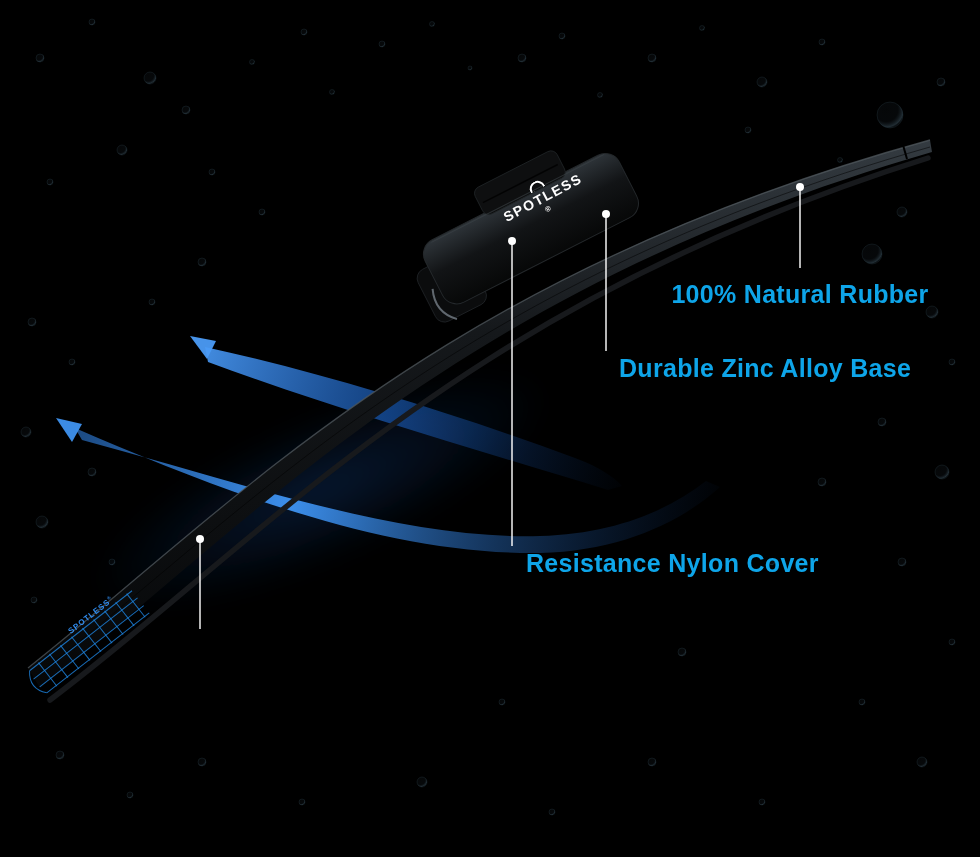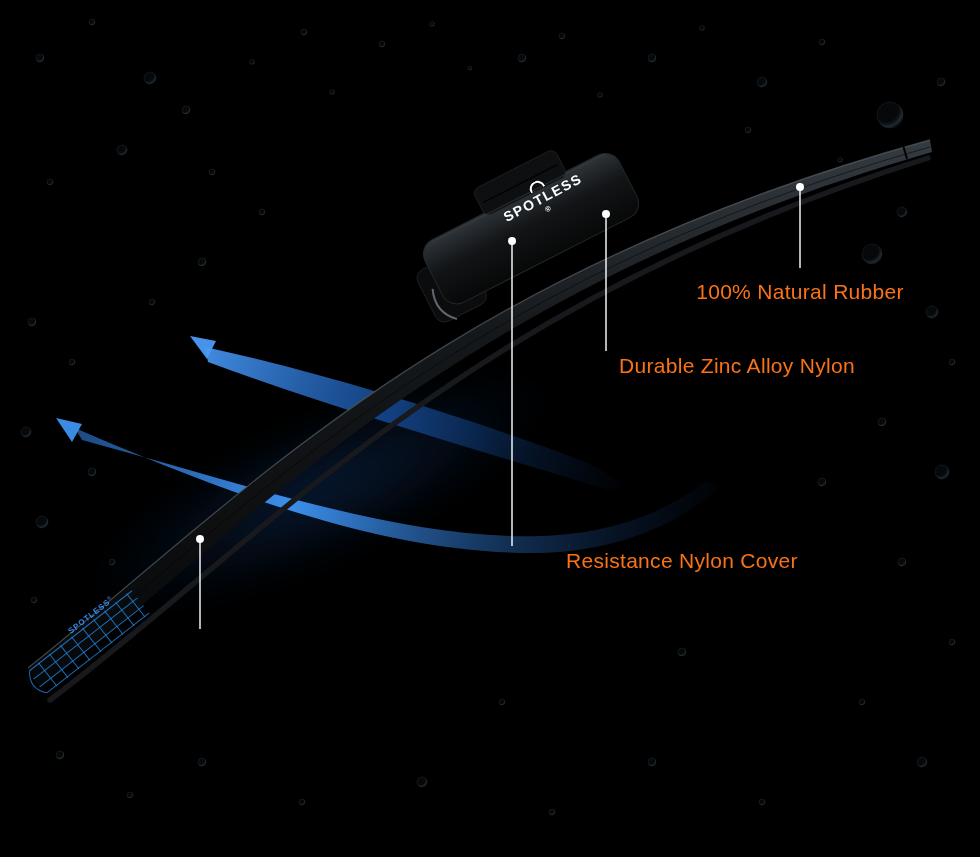--- a/index.html
+++ b/index.html
@@ -2,26 +2,26 @@
 <html><head>
 <meta charset="utf-8">
 <style>
   html,body { margin:0; padding:0; background:#000; }
   .stage {
     position:relative; width:980px; height:857px; background:#000;
     overflow:hidden; font-family:"Liberation Sans", sans-serif;
   }
   .stage svg { position:absolute; left:0; top:0; }
   .callout-label {
-    position:absolute; color:#f97316; font-weight:400; font-size:21px;
+    position:absolute; color:#0ea5e9; font-weight:700; font-size:25px;
     letter-spacing:.3px; white-space:nowrap;
   }
   .label-natural-rubber { left:800px; top:280px; transform:translateX(-50%); }
   .label-zinc          { left:619px; top:354px; }
-  .label-nylon         { left:526px; top:549px;margin-left:40px; }
+  .label-nylon         { left:526px; top:549px; }
   .label-spoiler       { left:217px; top:632px; }
 
   .brand-logo { position:absolute; white-space:nowrap; font-weight:700; }
   .brand-logo sup { font-size:55%; }
   .connector-logo {
     left:496px; top:202px; transform:rotate(-28deg); transform-origin:left top;
     color:#ffffff; font-size:14px; letter-spacing:1.5px;
     display:flex; flex-direction:column; align-items:center;
   }
   .logo-icon {
@@ -192,21 +192,21 @@
     </g>
     <g fill="#ffffff">
       <circle cx="800" cy="187" r="4"></circle>
       <circle cx="606" cy="214" r="4"></circle>
       <circle cx="512" cy="241" r="4"></circle>
       <circle cx="200" cy="539" r="4"></circle>
     </g>
   </svg>
 
   <div class="callout-label label-natural-rubber">100% Natural Rubber</div>
-  <div class="callout-label label-zinc">Durable Zinc Alloy Nylon</div>
+  <div class="callout-label label-zinc">Durable Zinc Alloy Base</div>
   <div class="callout-label label-nylon">Resistance Nylon Cover</div>
 
   <div class="brand-logo connector-logo">
     <span class="logo-icon"></span>
     <span>SPOTLESS</span>
       <sup>®</sup>
   </div>
 
   <div class="brand-logo mesh-logo">
     <span>SPOTLESS</span><sup>®</sup>

